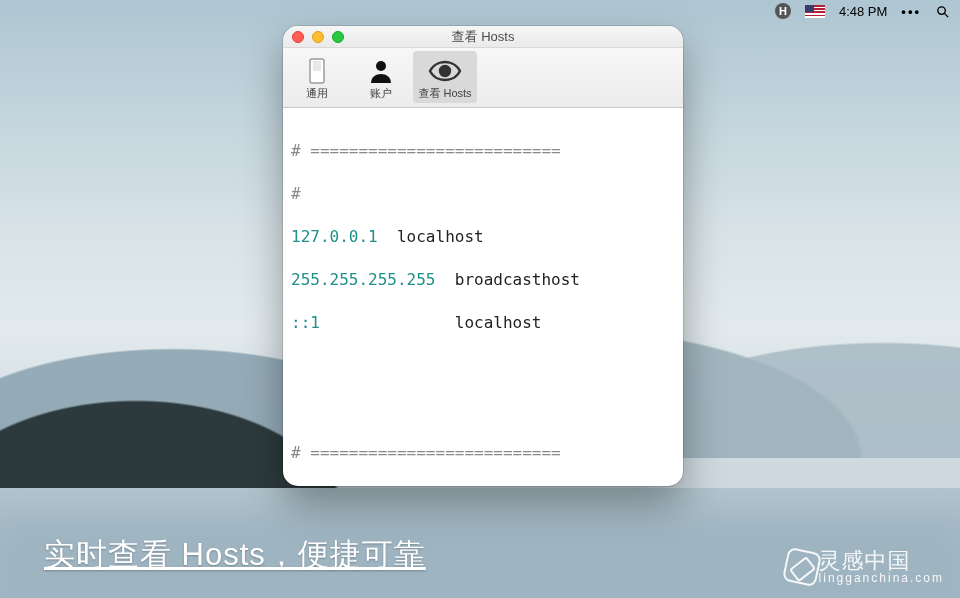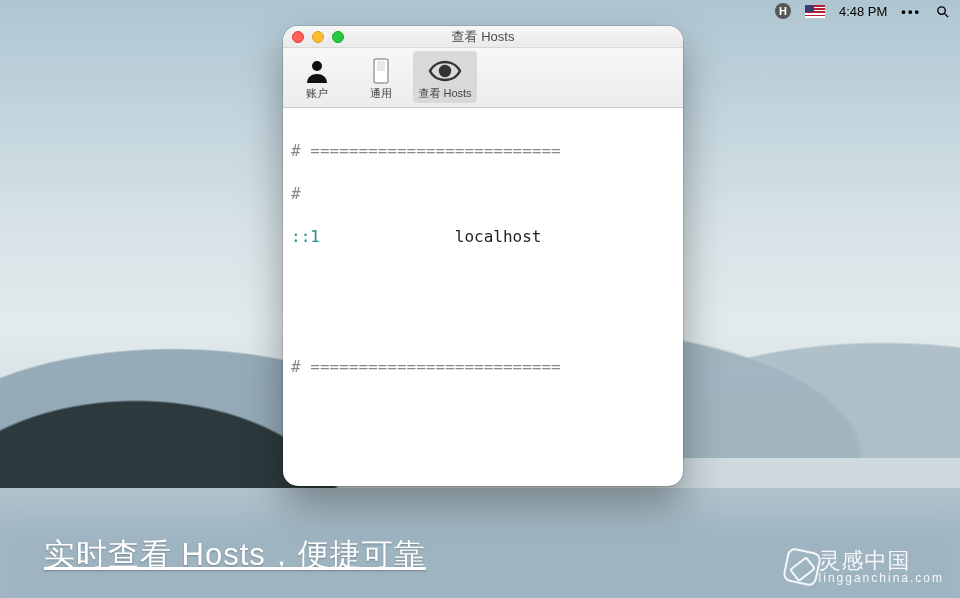--- a/index.html
+++ b/index.html
@@ -88,50 +88,52 @@
       <div class="tl red"></div>
       <div class="tl yel"></div>
       <div class="tl grn"></div>
     </div>
     <div class="title">查看 Hosts</div>
   </div>
 
   <div class="toolbar">
     <div class="tbtn">
       <div class="ic">
+        <svg width="22" height="28" viewBox="0 0 22 28">
+            <rect x="4" y="2" width="14" height="24" rx="2" fill="#fff" stroke="#9c9c9c" stroke-width="1.5"></rect>
+            <rect x="7" y="4" width="8" height="10" rx="1" fill="#e7e7e7"></rect>
+          </svg>
+      </div>
+      <span>通用</span>
+    </div>
+    <div class="tbtn">
+      <div class="ic">
         <svg width="26" height="26" viewBox="0 0 26 26" fill="#111">
             <circle cx="13" cy="8" r="5"></circle>
             <path d="M3 25c0-6 5-9 10-9s10 3 10 9z"></path>
           </svg>
       </div>
       <span>账户</span>
-    </div>
-    <div class="tbtn">
-      <div class="ic">
-        <svg width="22" height="28" viewBox="0 0 22 28">
-            <rect x="4" y="2" width="14" height="24" rx="2" fill="#fff" stroke="#9c9c9c" stroke-width="1.5"></rect>
-            <rect x="7" y="4" width="8" height="10" rx="1" fill="#e7e7e7"></rect>
-          </svg>
-      </div>
-      <span>通用</span>
     </div>
     <div class="tbtn active">
       <div class="ic">
         <svg width="34" height="22" viewBox="0 0 34 22" fill="none" stroke="#333" stroke-width="2.4">
             <path d="M2 11 C6 3 14 2 17 2 C20 2 28 3 32 11 C28 19 20 20 17 20 C14 20 6 19 2 11 Z"></path>
             <circle cx="17" cy="11" r="5" fill="#333"></circle>
           </svg>
       </div>
       <span>查看 Hosts</span>
     </div>
   </div>
 
   <div class="content">
 <span class="line hash"># ==========================</span>
 <span class="line hash">#</span>
+<span class="line"><span class="ip1">127.0.0.1</span>  <span class="host">localhost</span></span>
+<span class="line"><span class="ip1">255.255.255.255</span>  <span class="host">broadcasthost</span></span>
 <span class="line"><span class="ip1">::1</span>              <span class="host">localhost</span></span>
 <span class="line"> </span>
 <span class="line"> </span>
 <span class="line hash"># ==========================</span>
 
 
 
 
 
 

